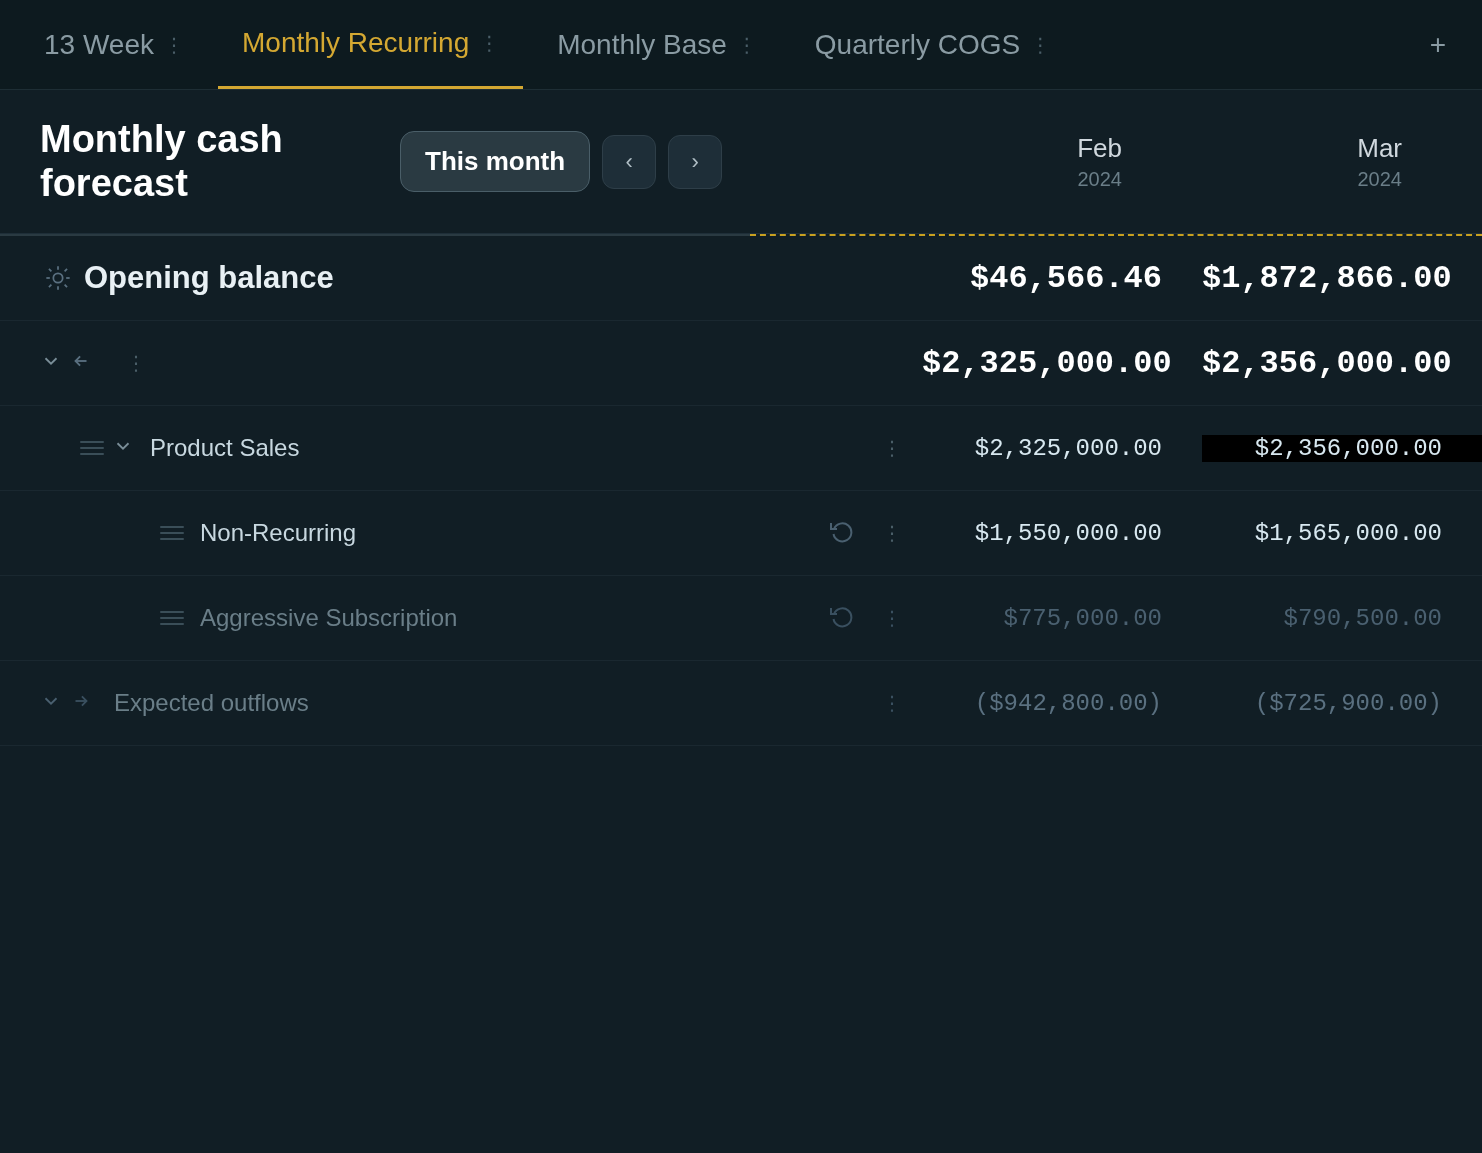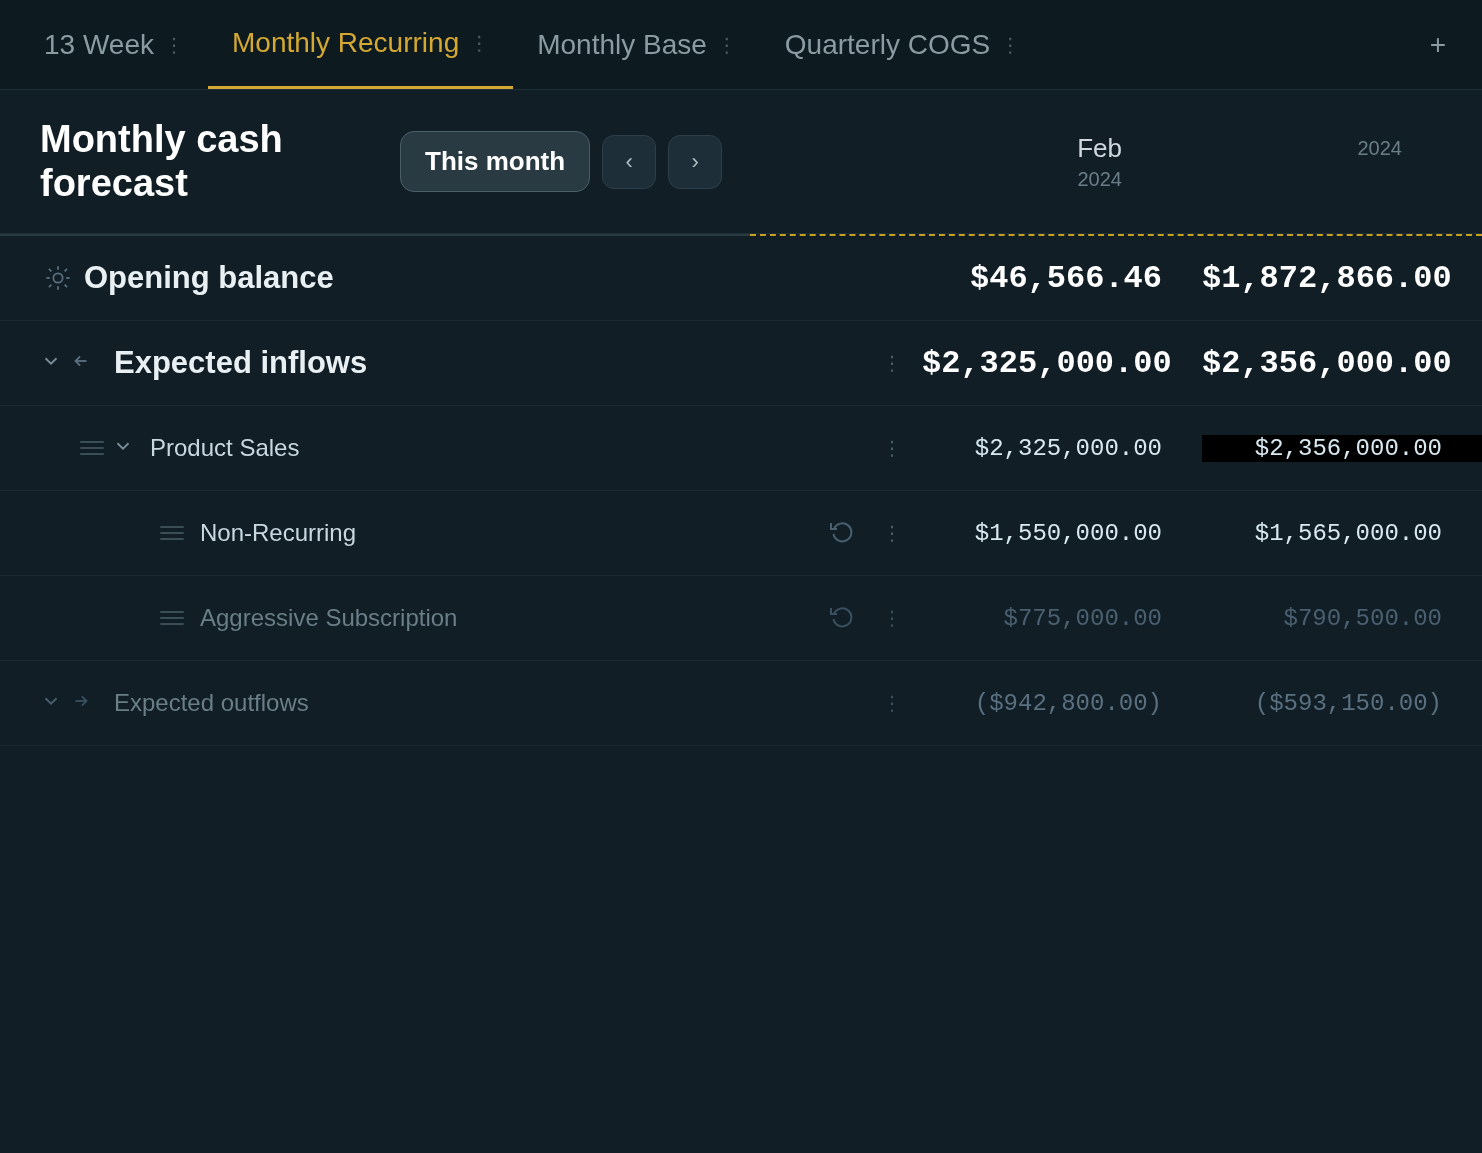--- a/index.html
+++ b/index.html
@@ -14,20 +14,21 @@
     }
 
     
     .tab-bar {
       display: flex;
       align-items: stretch;
       background: #0d1a1f;
       border-bottom: 1px solid #1e2e35;
       height: 90px;
       padding: 0 20px;
+      gap: 10px;
     }
 
     .tab {
       display: flex;
       align-items: center;
       gap: 10px;
       padding: 0 24px;
       cursor: pointer;
       color: #8a9ba3;
       font-size: 28px;
@@ -335,20 +336,21 @@
       <button class="btn-nav">‹</button>
       <button class="btn-nav">›</button>
     </div>
 
     <div class="col-headers">
       <div class="col-header">
         <div class="col-header-month">Feb</div>
         <div class="col-header-year">2024</div>
       </div>
       <div class="col-header">
+        <div class="col-header-month">Mar</div>
         <div class="col-header-year">2024</div>
       </div>
     </div>
   </div>
 
   <div class="divider-row">
     <div class="divider-solid"></div>
     <div class="divider-dashed"></div>
   </div>
 
@@ -380,21 +382,20 @@
         <svg width="22" height="22" viewBox="0 0 24 24" fill="none" stroke="#7a8e98" stroke-width="2">
           <polyline points="6 9 12 15 18 9"></polyline>
         </svg>
       </div>
       <div class="row-collapse-icon" style="color:#6a8898; font-size:18px; margin-right:6px;">
         <svg width="22" height="22" viewBox="0 0 24 24" fill="none" stroke="#5a7080" stroke-width="2">
           <polyline points="11 17 6 12 11 7"></polyline>
           <line x1="6" y1="12" x2="18" y2="12"></line>
         </svg>
       </div>
-      <div class="row-label bold">Expected inflows</div>
       <div class="row-dots">⋮</div>
       <div class="data-cells">
         <div class="data-cell bold">$2,325,000.00</div>
         <div class="data-cell bold">$2,356,000.00</div>
       </div>
     </div>
 
     <div class="data-row product-sales-row row-indent-1">
       <div class="three-lines">
         <span></span>
@@ -463,18 +464,18 @@
       <div class="row-collapse-icon" style="margin-right:6px;">
         <svg width="22" height="22" viewBox="0 0 24 24" fill="none" stroke="#3a5060" stroke-width="2">
           <line x1="6" y1="12" x2="18" y2="12"></line>
           <polyline points="13 7 18 12 13 17"></polyline>
         </svg>
       </div>
       <div class="row-label muted">Expected outflows</div>
       <div class="row-dots" style="color:#3a5060;">⋮</div>
       <div class="data-cells">
         <div class="data-cell negative">($942,800.00)</div>
-        <div class="data-cell negative">($593,150.00)</div>
+        <div class="data-cell negative">($725,900.00)</div>
       </div>
     </div>
 
   </div>
 </div>
 
 </body></html>

